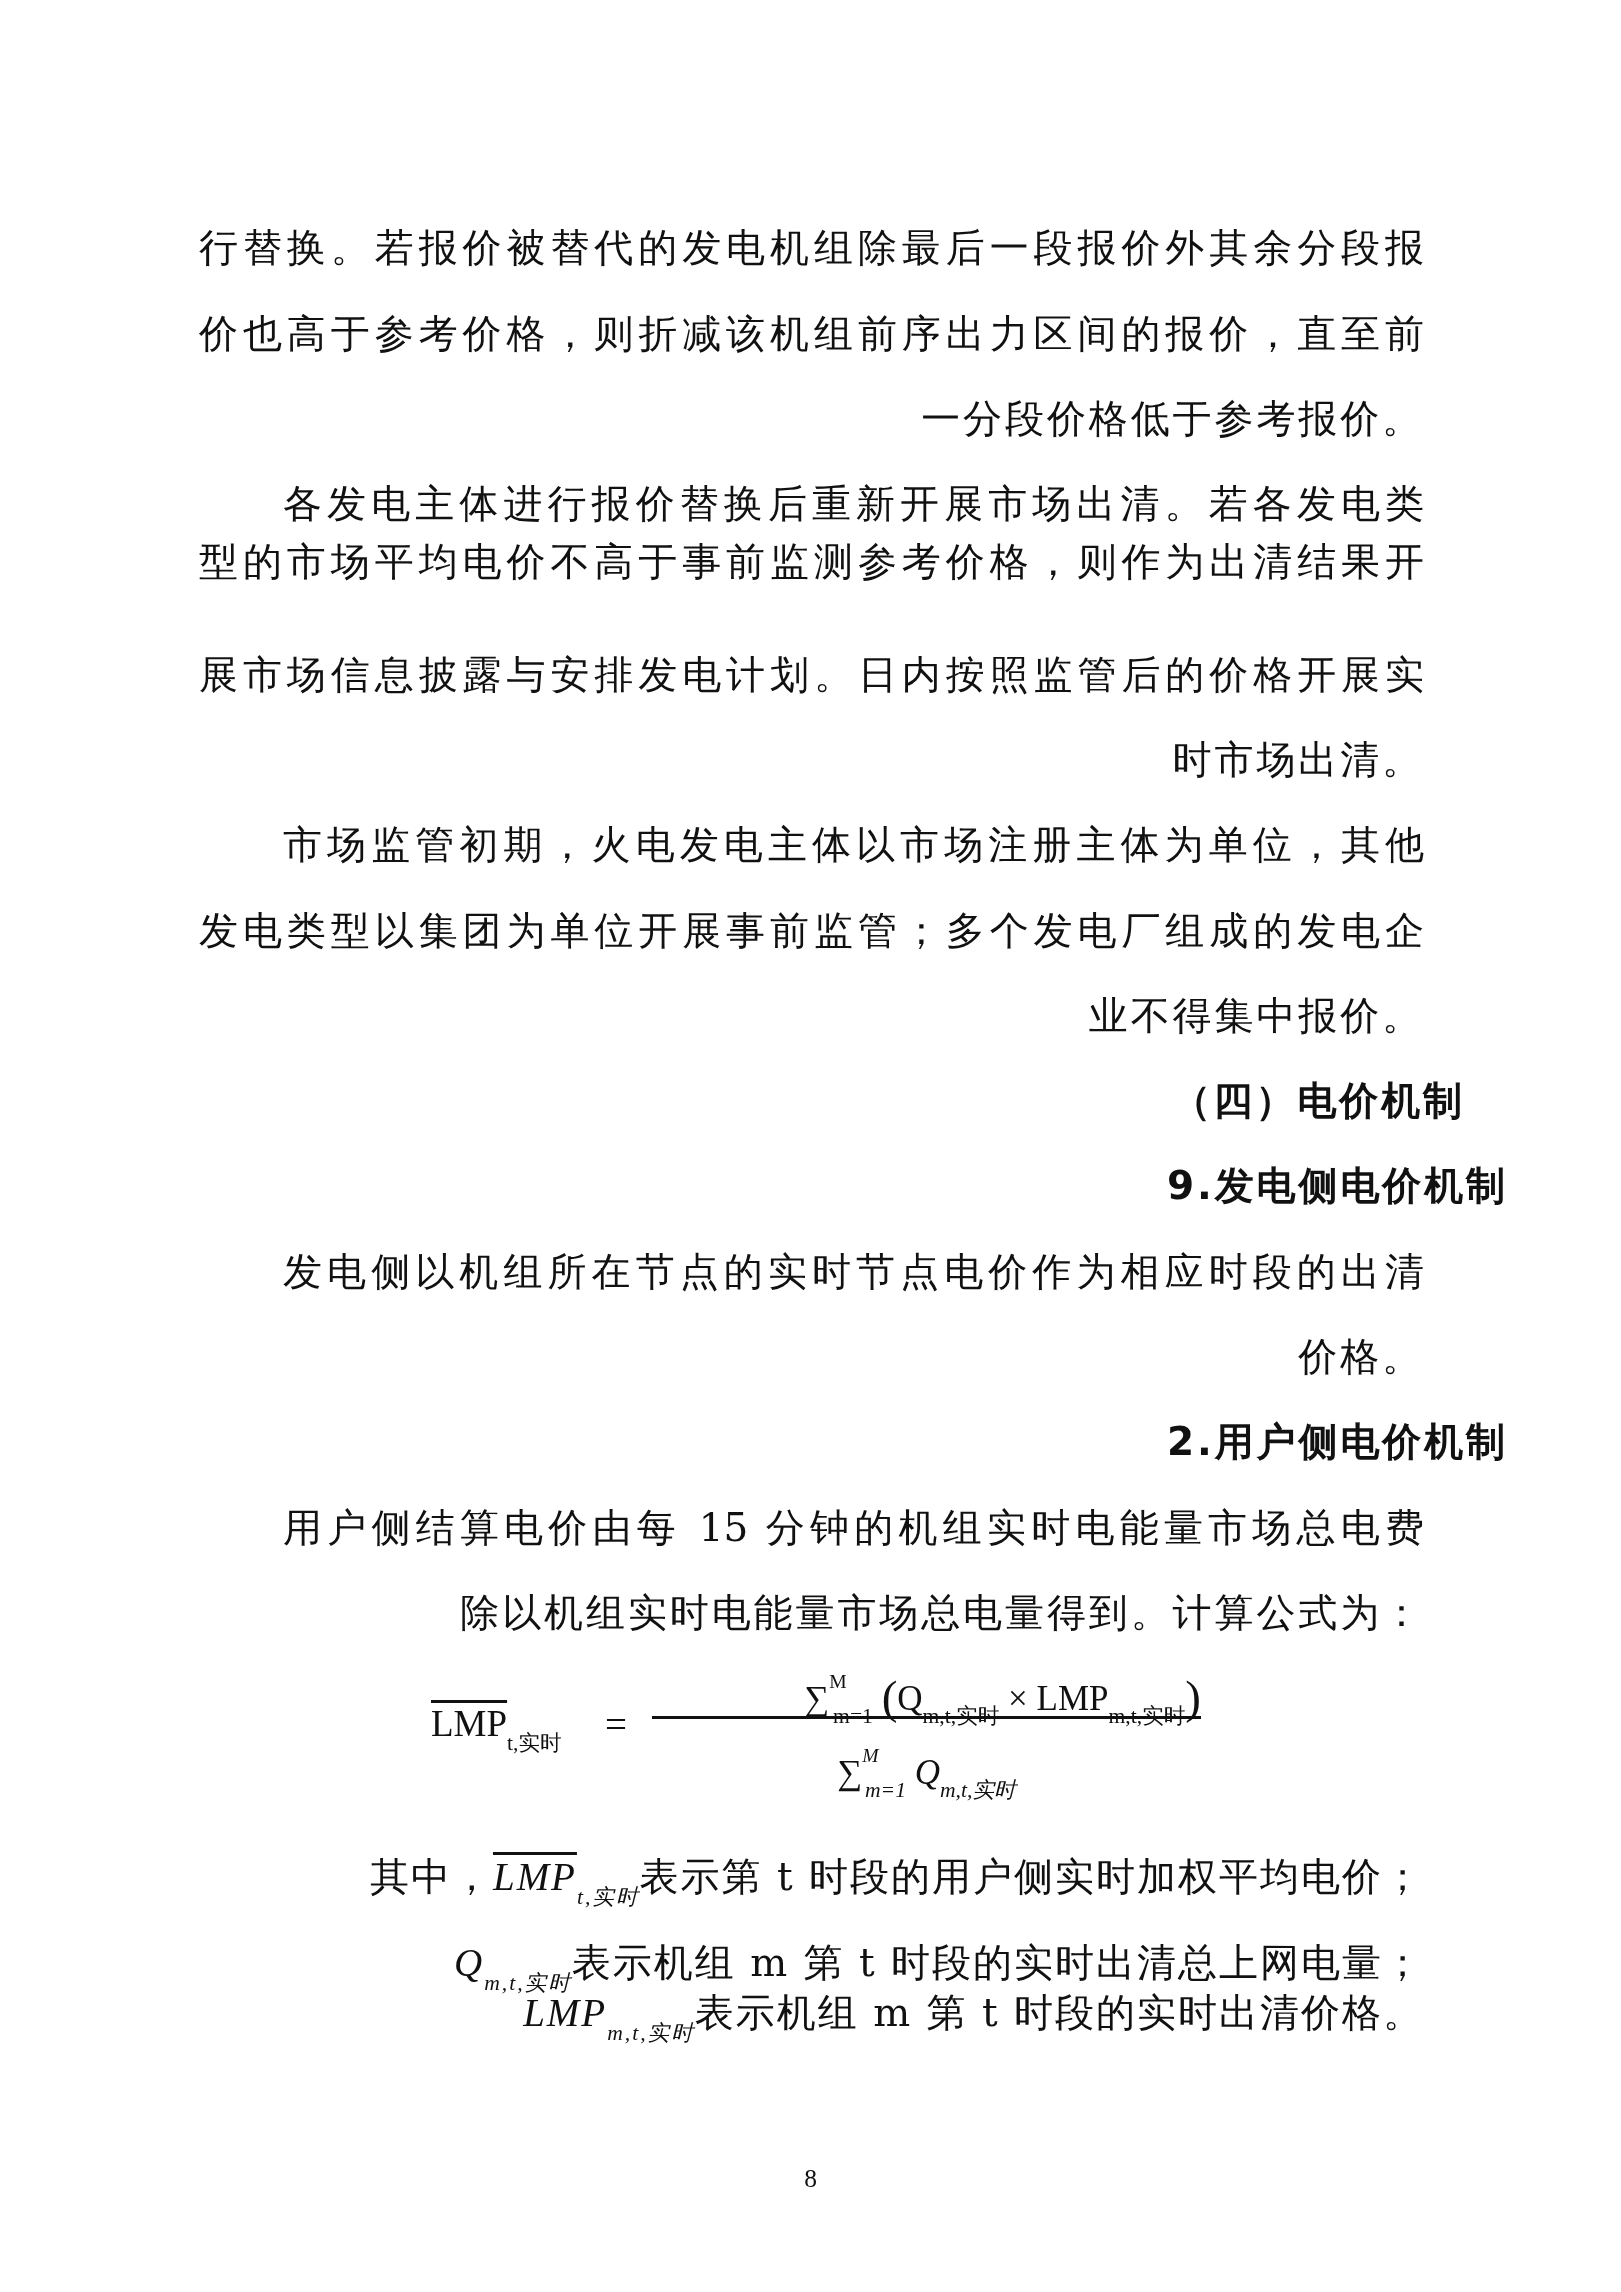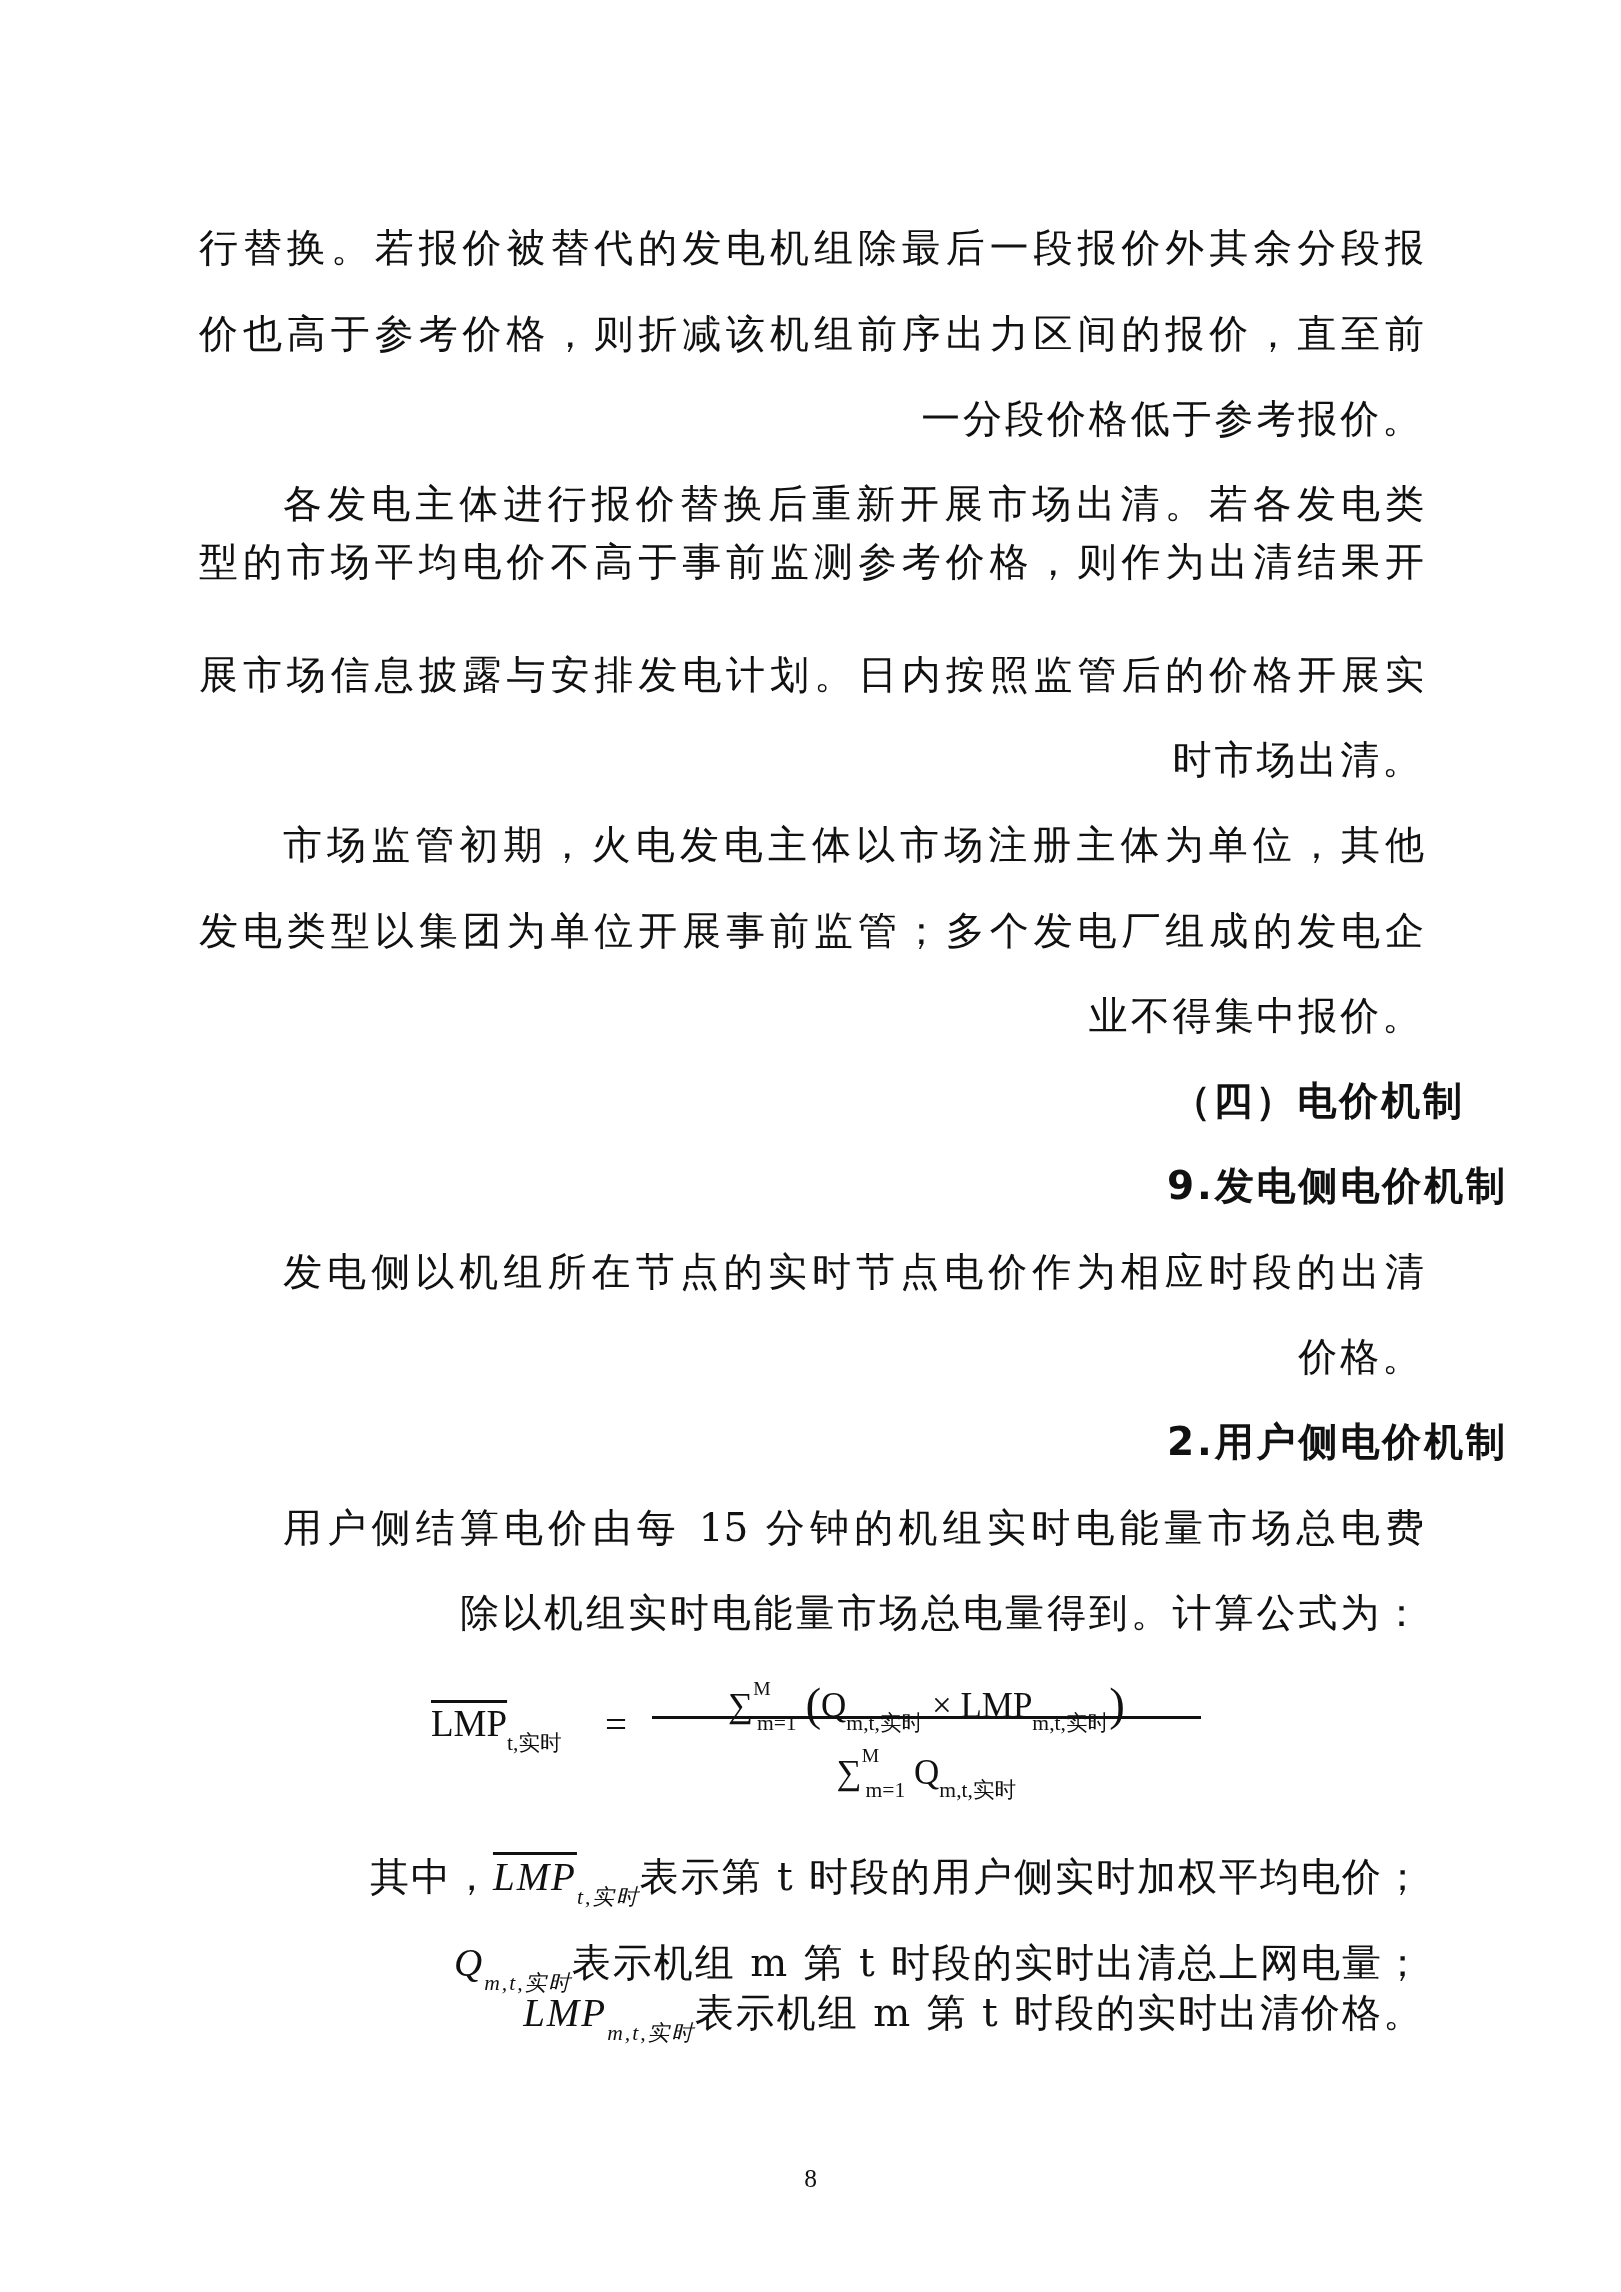--- a/index.html
+++ b/index.html
@@ -11,23 +11,23 @@
   .indent { left: 283px; width: 1141px; }
   .heading { font-weight: bold; font-family: "DejaVu Sans", "Liberation Sans", sans-serif; }
   .formula { position: absolute; left: 431px; top: 1647px; width: 784px; height: 167px;
              font-family: "Liberation Serif", "DejaVu Serif", serif; }
   .f-lhs { position: absolute; left: 0; top: 55px; font-size: 37px; }
   .f-lhs .ovl { text-decoration: overline; }
   .sub { font-size: 21.6px; vertical-align: -13.7px; }
   .sup { font-size: 19.6px; vertical-align: 21.6px; }
   .f-eq { position: absolute; left: 174px; top: 55px; font-size: 39px; }
   .f-frac { position: absolute; left: 221px; top: 0; width: 549px; }
-  .f-num { text-align: center; font-size: 35px; height: 65px; line-height: 83px; white-space: nowrap; }
+  .f-num { text-align: right; font-size: 35px; height: 65px; line-height: 69px; white-space: nowrap; }
   .f-bar { height: 2.9px; background: #111; margin: 3.9px 0; }
-  .f-den { text-align: center; font-size: 35px; height: 65px; line-height: 65px; white-space: nowrap; }
+  .f-den { text-align: center; font-size: 35px; height: 65px; line-height: 65px; white-space: nowrap; font-style: italic; }
   .paren { font-size: 47px; vertical-align: -3.9px; }
   .it { font-style: italic; font-family: "Liberation Serif", "DejaVu Serif", serif; }
   .pagenum { position: absolute; top: 2164px; left: 0; width: 1621px; text-align: center;
              font-size: 25.5px; font-family: "Liberation Serif", serif; }
 </style>
 </head>
 <body>
 
 <div>
 

